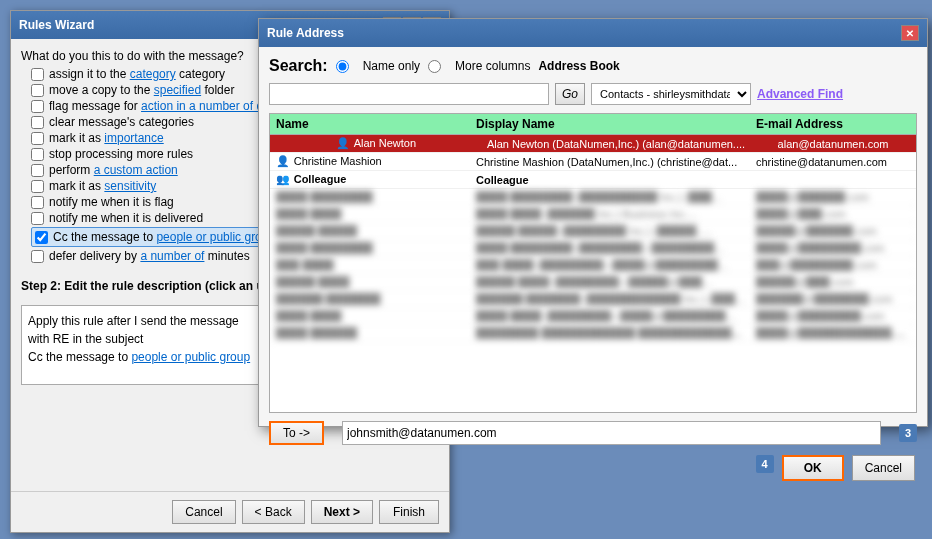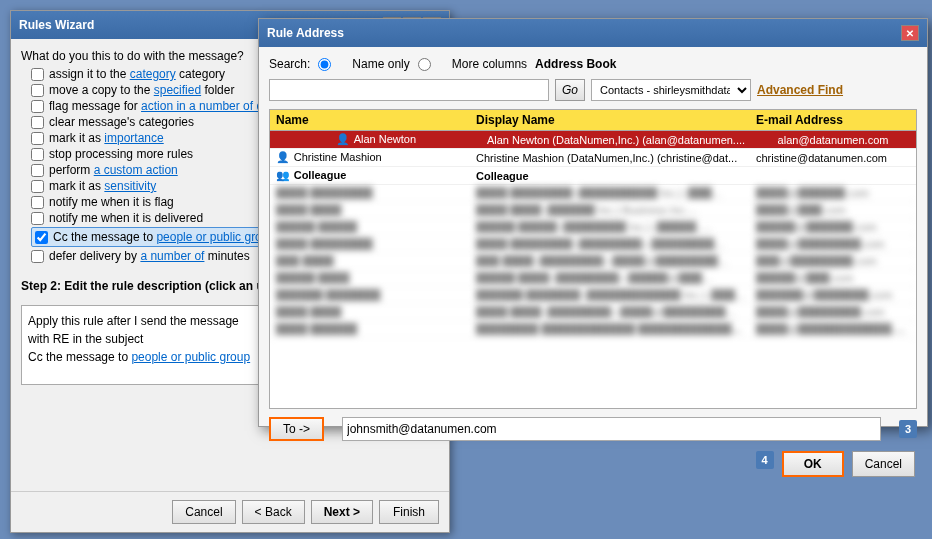--- a/index.html
+++ b/index.html
@@ -163,32 +163,32 @@
       padding: 10px;
     }
 
     .search-row {
       display: flex;
       align-items: center;
       gap: 8px;
       margin-bottom: 8px;
     }
     .search-label {
-      font-weight: normal;
-      font-size: 12px;
+      font-weight: bold;
+      font-size: 16px;
     }
     .radio-group {
       display: flex;
       align-items: center;
       gap: 8px;
     }
     .radio-group label {
       display: flex;
       align-items: center;
-      gap: 21px;
+      gap: 14px;
       font-size: 12px;
     }
 
     .search-input-row {
       display: flex;
       align-items: center;
       gap: 6px;
       margin-bottom: 8px;
     }
     .search-text-input {
@@ -214,39 +214,39 @@
     }
     .address-book-select {
       border: 1px solid #aaa;
       background: white;
       padding: 1px 4px;
       font-size: 11px;
       height: 22px;
       width: 160px;
     }
     .advanced-find-link {
-      color: #a16207;
+      color: #8b5cf6;
       text-decoration: underline;
       cursor: pointer;
       font-size: 12px;
       font-weight: bold;
     }
 
     
     .contact-table-container {
       border: 1px solid #aaa;
       background: white;
       height: 300px;
       overflow: hidden;
       position: relative;
     }
     .contact-table-header {
       display: grid;
       grid-template-columns: 200px 280px 1fr;
-      background: #fde047;
+      background: #86efac;
       border-bottom: 1px solid #aaa;
       padding: 3px 6px;
     }
     .contact-table-header span {
       font-size: 12px;
       font-weight: bold;
     }
     .contact-table-body {
       height: calc(300px - 26px);
       overflow-y: auto;

